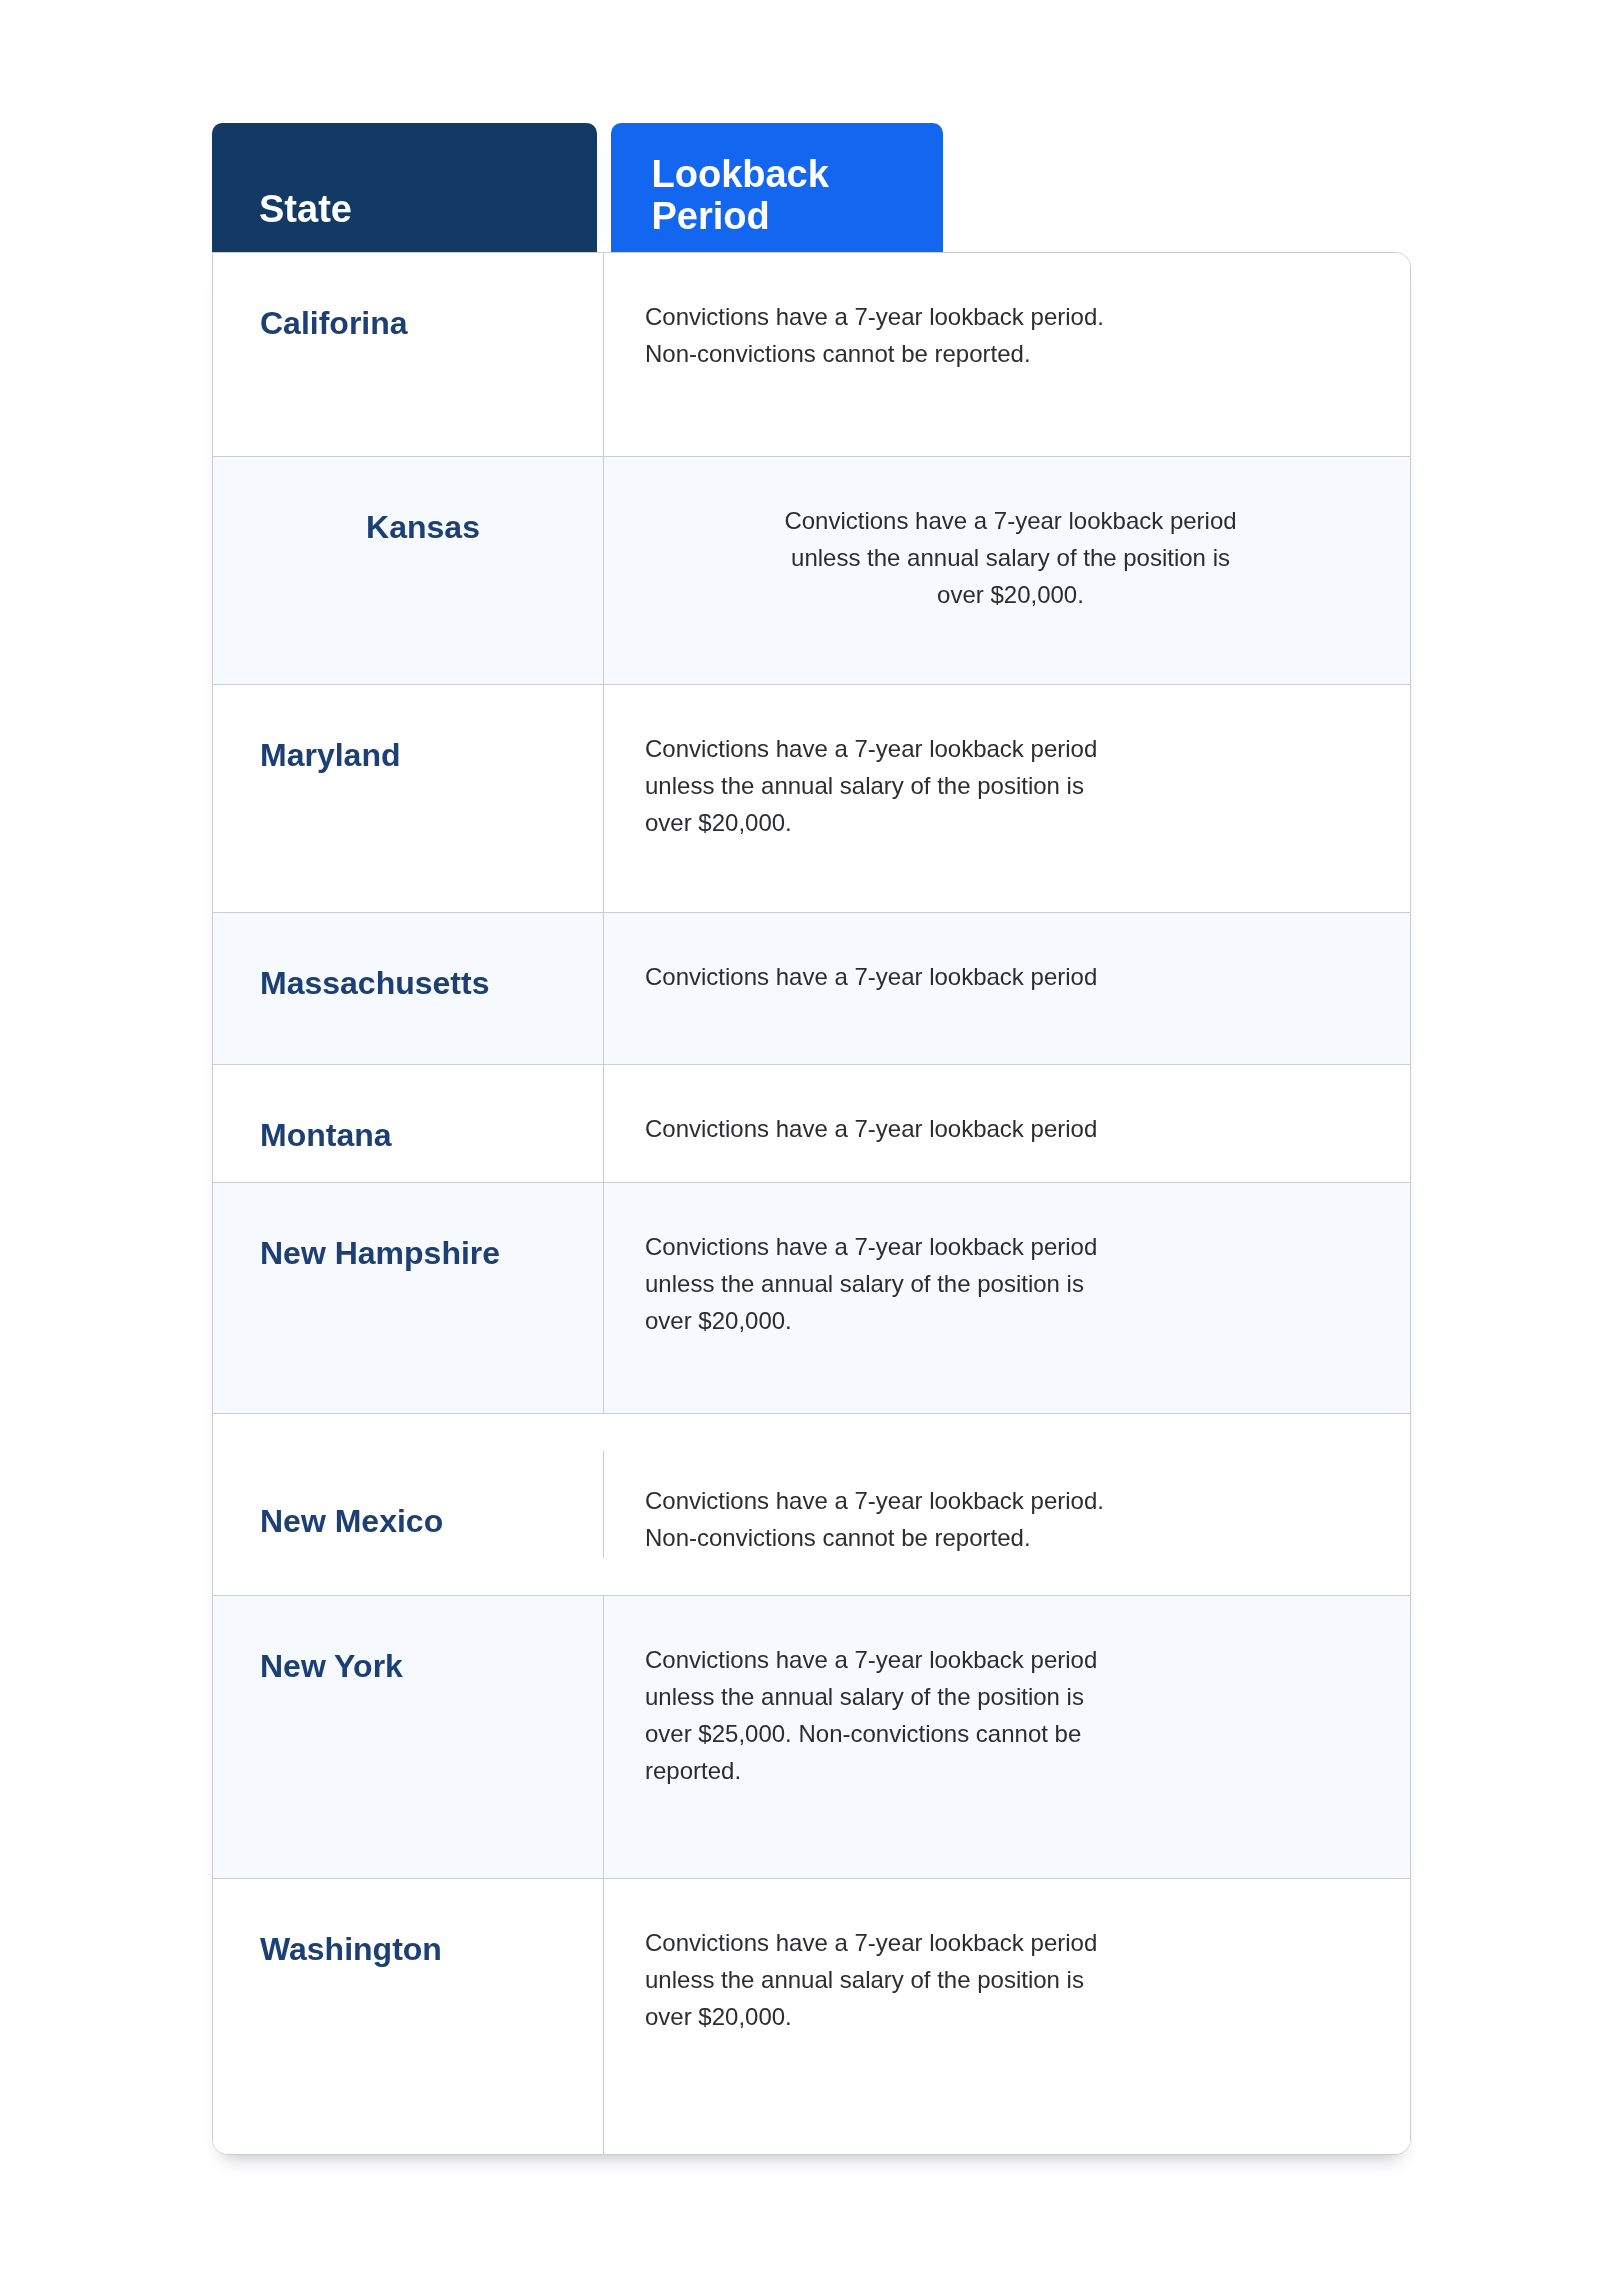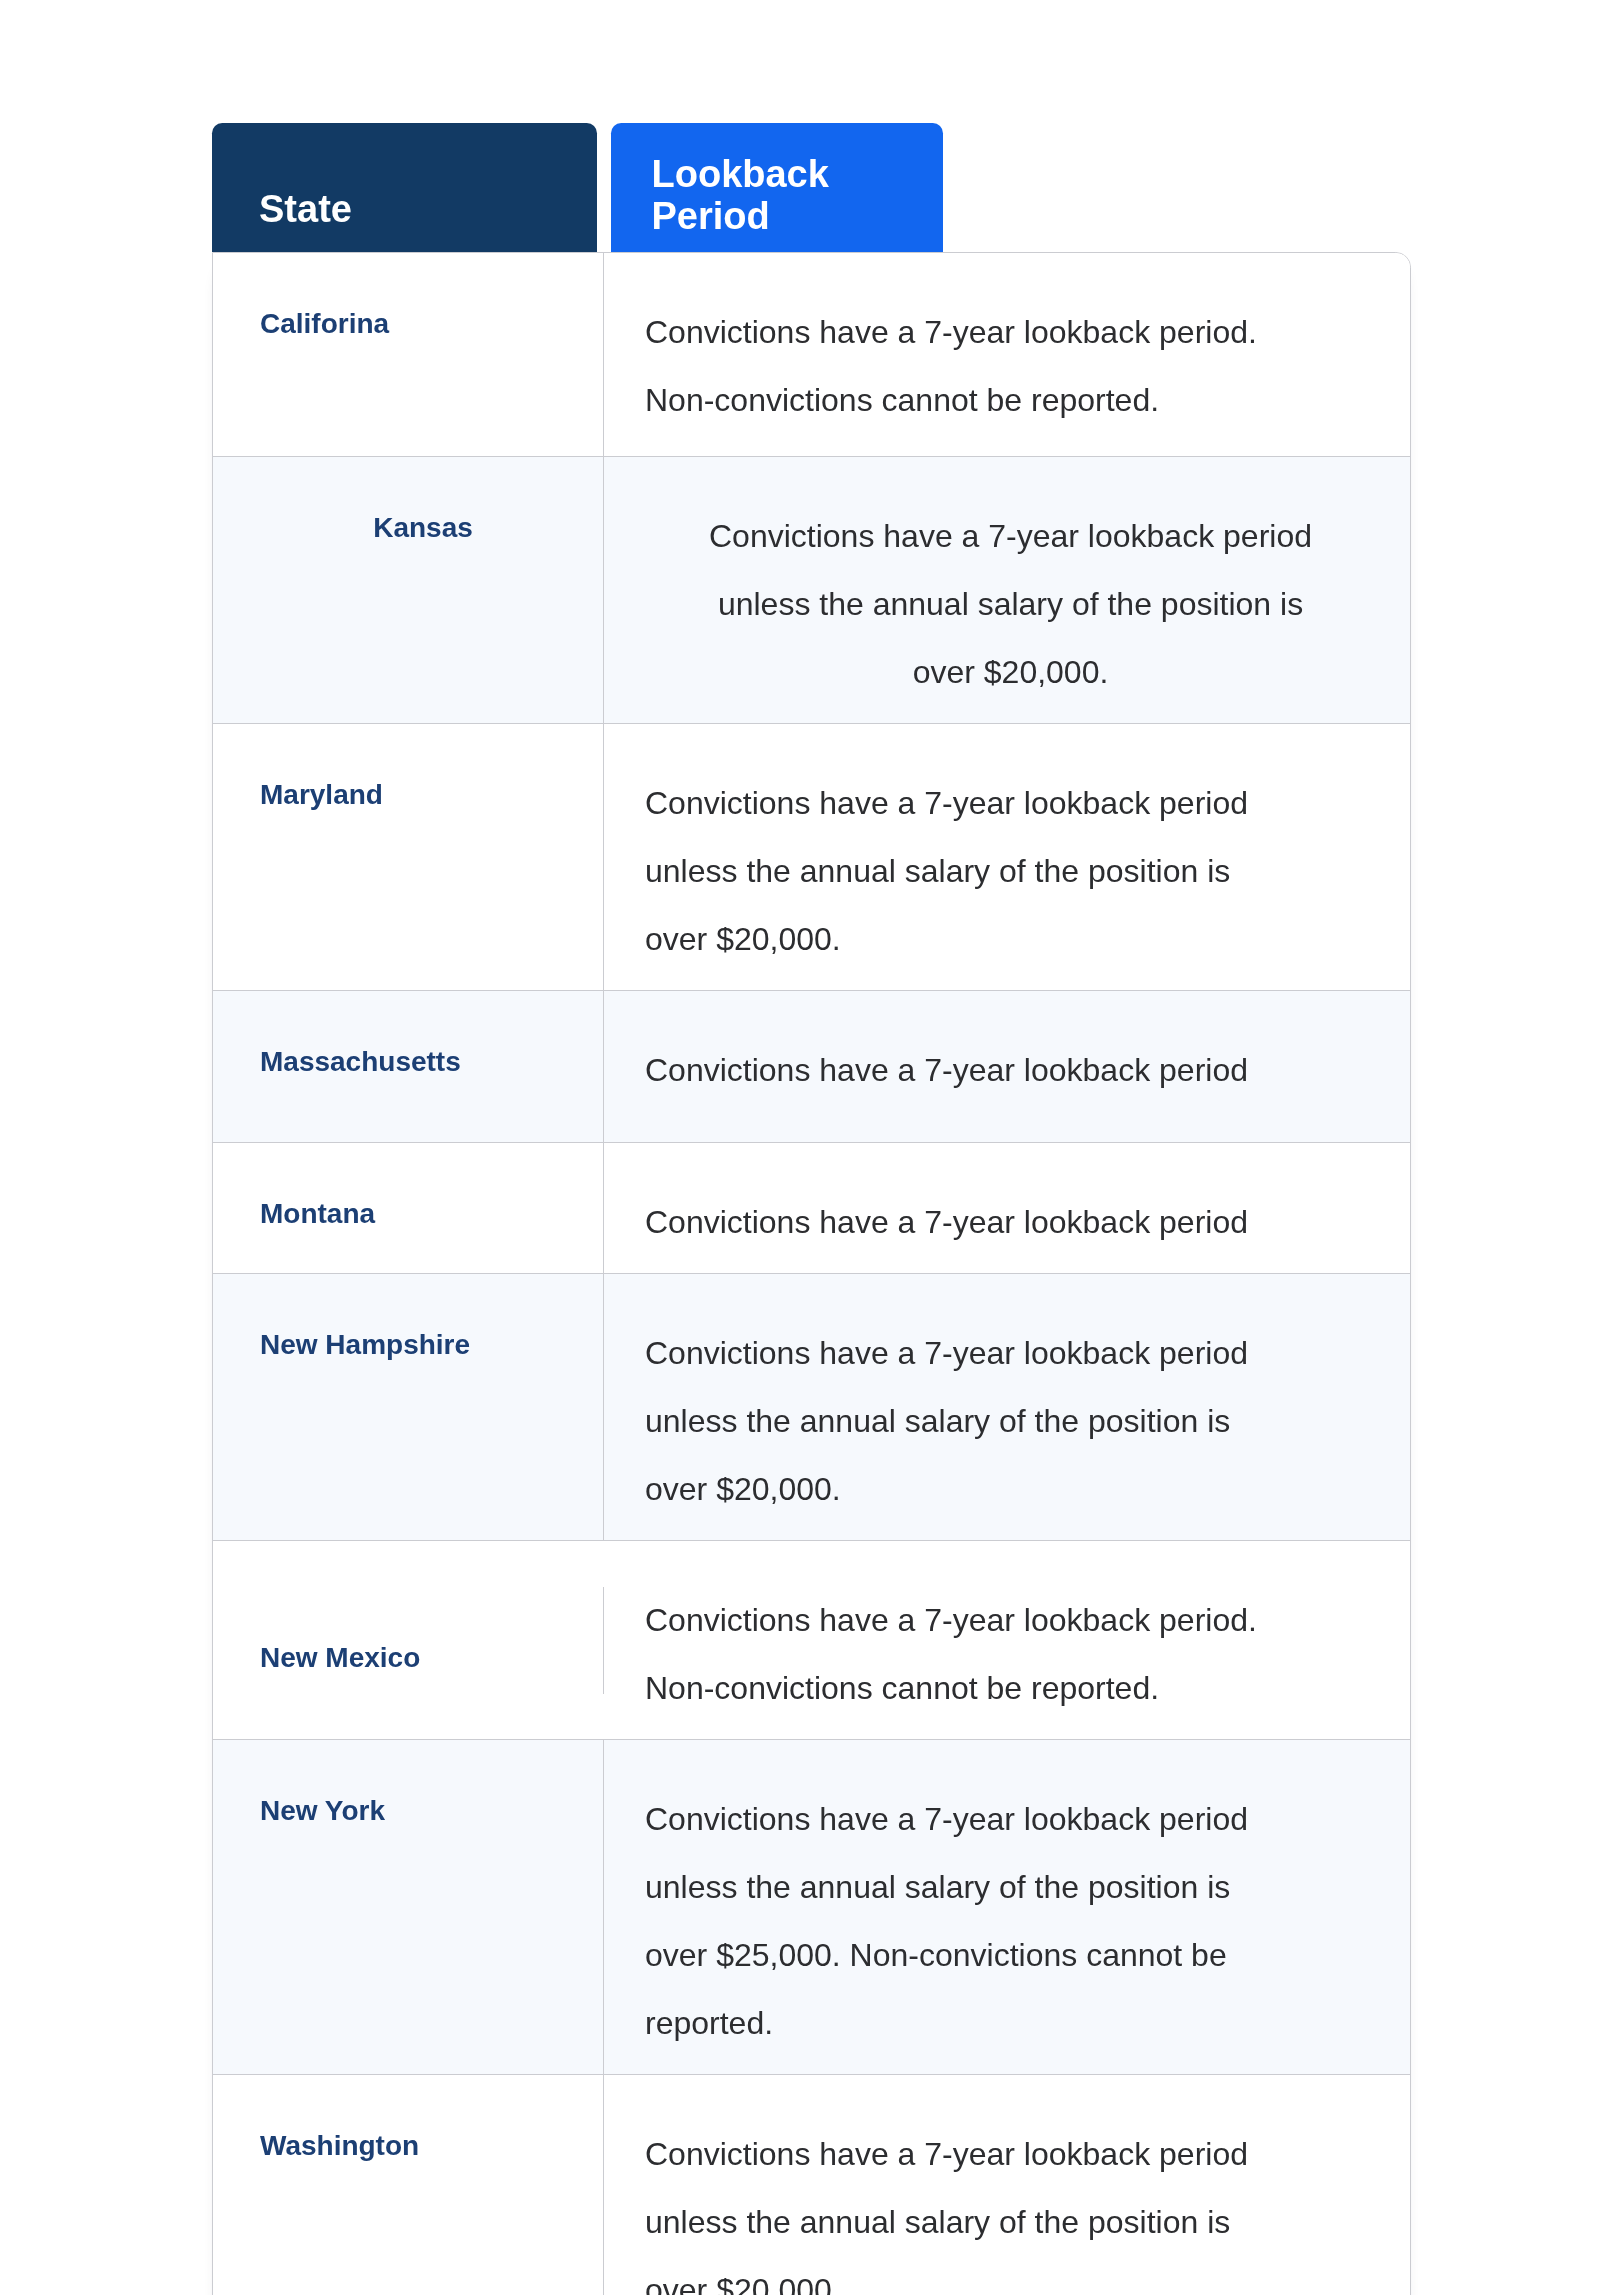--- a/index.html
+++ b/index.html
@@ -54,27 +54,27 @@
   .row:nth-child(6) { min-height: 231px; }
   .row:nth-child(7) { min-height: 182px; align-items: center; }
   .row:nth-child(8) { min-height: 283px; }
   .row:nth-child(9) { min-height: 275px; }
   .cell-state {
     width: 391px; flex: 0 0 391px;
     border-right: 1.3px solid var(--border, #CBCCD1);
     padding: 51px 17px 17px 47px;
     color: var(--state-text, #1C3F74);
     font-weight: bold;
-    font-size: 28px; line-height: 39px;
+    font-size: 32px; line-height: 39px;
   }
   .cell-desc {
     flex: 1;
     padding: 45px 34px 17px 41px;
     color: var(--body-text, #2C2D30);
-    font-size: 32px; line-height: 68px;
+    font-size: 24px; line-height: 37px;
     white-space: pre-line;
   }
 </style>
 </head>
 <body>
 
 <div class="table-wrap">
   <div class="header-row">
     <div class="hdr-cell hdr-state">
       <span class="hdr-label">State</span>

